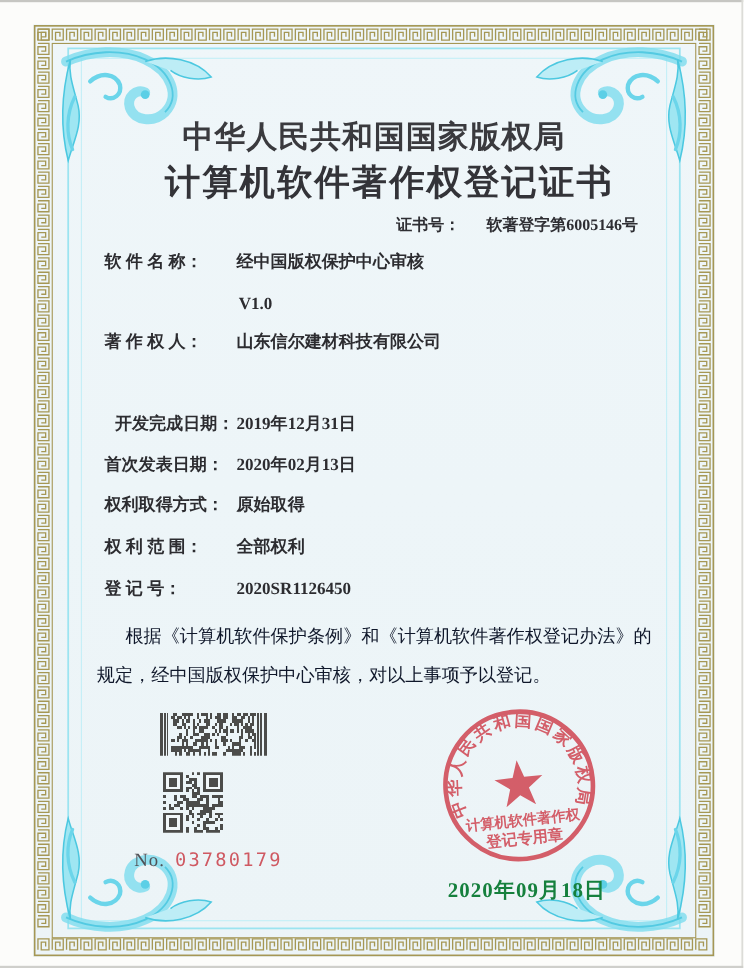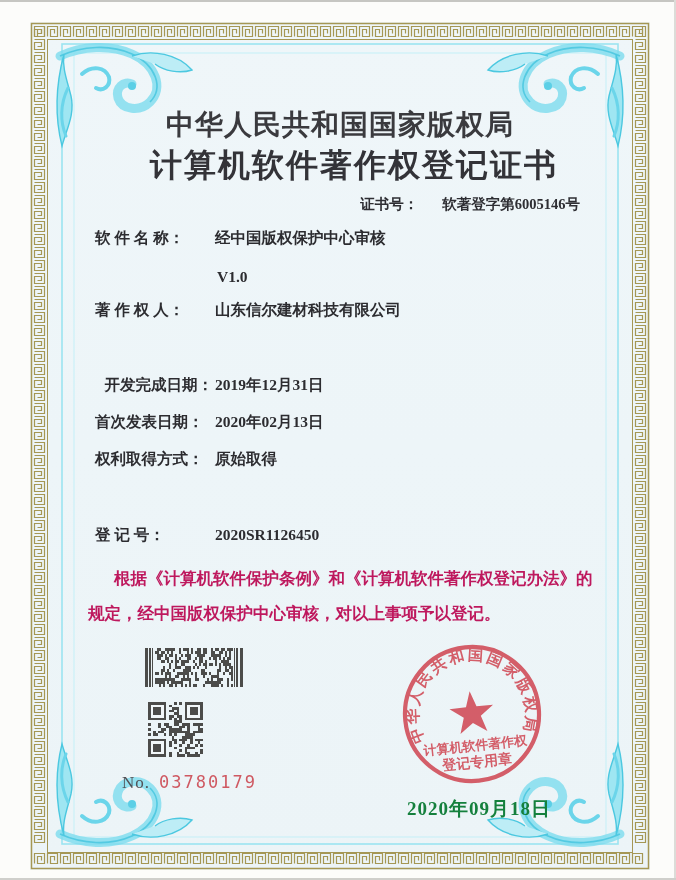--- a/index.html
+++ b/index.html
@@ -32,21 +32,21 @@
   .certno .lbl{margin-right:24px;}
   .frow{
     position:absolute;left:95px;font-size:15.5px;font-weight:700;white-space:nowrap;color:#2c2c30;
   }
   .flabel{display:inline-block;width:118px;}
   .fval{margin-left:2px;}
   .r1{top:228px;} .r1b{top:268px;left:215px;} .r2{top:300px;}
   .r3{top:375px;text-align:right;} .r4{top:412px;} .r5{top:449px;} .r6{top:487px;} .r7{top:525px;}
   .statement{
     position:absolute;left:88px;top:561px;width:520px;
-    font-size:16.5px;font-weight:700;line-height:35px;color:#be185d;
+    font-size:16.5px;font-weight:400;line-height:35px;color:#0f172a;
   }
   .statement .l1{text-indent:26px;white-space:nowrap;}
   .statement .l2{white-space:nowrap;}
   #barcode{position:absolute;left:145px;top:648px;}
   #qrcode{position:absolute;left:148px;top:702px;}
   .serial{position:absolute;left:122px;top:772px;font-size:17px;white-space:nowrap;}
   .serial .no{color:#515156;letter-spacing:1px;}
   .serial .num{
     color:#cf5962;font-family:"DejaVu Sans Mono",monospace;
     font-size:17px;letter-spacing:2px;margin-left:9px;
@@ -339,20 +339,23 @@
     <span class="flabel">著 作 权 人：</span><span class="fval">山东信尔建材科技有限公司</span>
   </div>
   <div class="frow r3">
     <span class="flabel">开发完成日期：</span><span class="fval">2019年12月31日</span>
   </div>
   <div class="frow r4">
     <span class="flabel">首次发表日期：</span><span class="fval">2020年02月13日</span>
   </div>
   <div class="frow r5">
     <span class="flabel">权利取得方式：</span><span class="fval">原始取得</span>
+  </div>
+  <div class="frow r6">
+    <span class="flabel">权 利 范 围：</span><span class="fval">全部权利</span>
   </div>
   <div class="frow r7">
     <span class="flabel">登   记   号：</span><span class="fval">2020SR1126450</span>
   </div>
 
   <div class="statement">
     <div class="l1">根据《计算机软件保护条例》和《计算机软件著作权登记办法》的</div>
     <div class="l2">规定，经中国版权保护中心审核，对以上事项予以登记。</div>
   </div>
 

